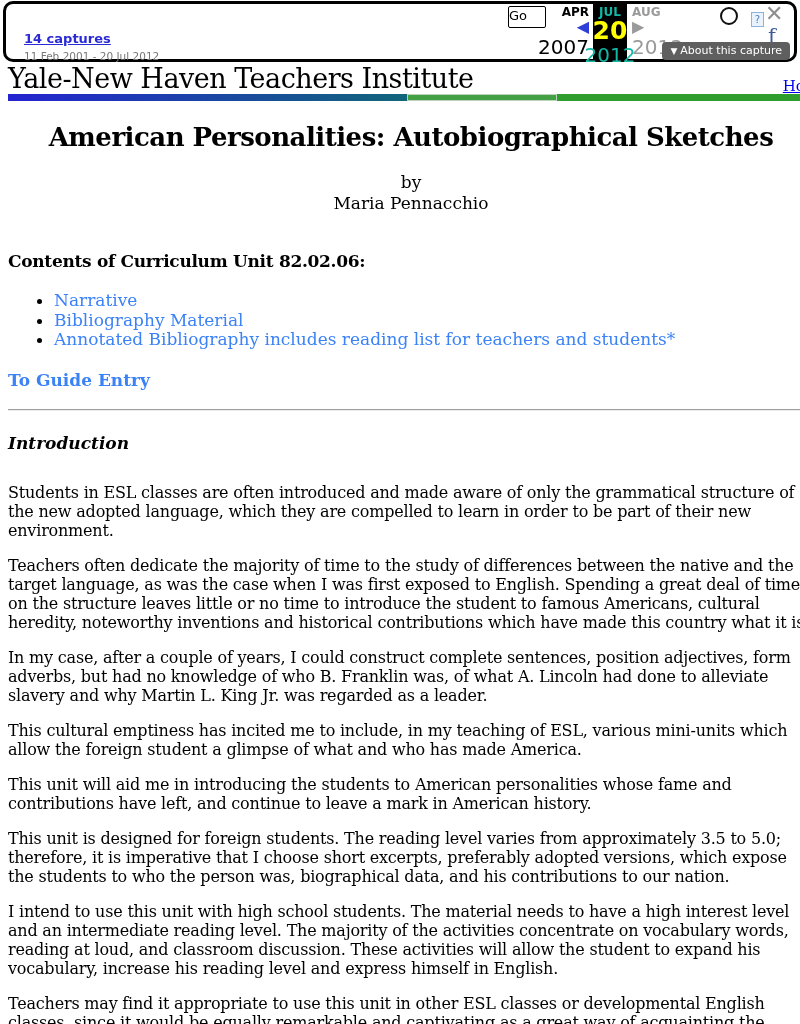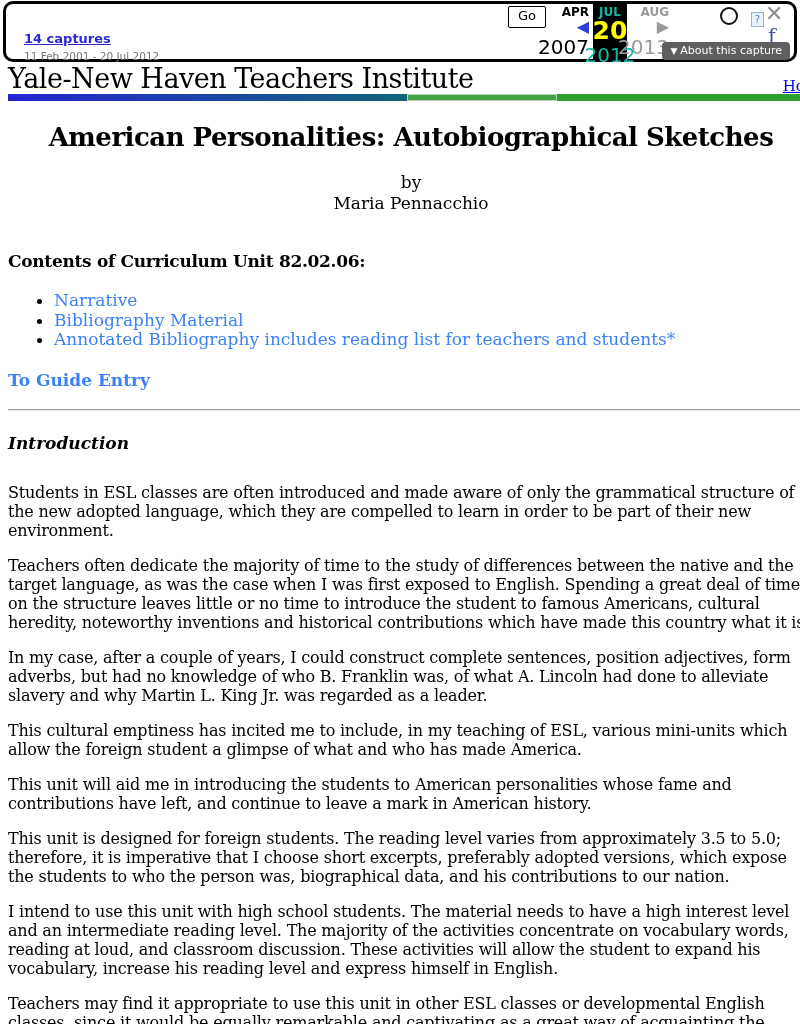--- a/index.html
+++ b/index.html
@@ -15,35 +15,35 @@
     box-sizing:border-box; font-family:"DejaVu Sans", sans-serif;
   }
   .wb-url {
     position:absolute; left:10px; top:2px; width:480px; height:17px;
     border:1px solid #000; font-family:"DejaVu Sans", sans-serif;
     font-size:12.5px; padding:0 4px; color:#111; background:#fff;
   }
   .wb-go {
     position:absolute; left:502px; top:2px; width:36px; height:20px;
     border:1px solid #000; background:#fff; font-size:13px;
-    font-family:"DejaVu Sans", sans-serif; text-align:center; line-height:18px;
+    font-family:"DejaVu Sans", sans-serif; line-height:18px;
     cursor:pointer; border-radius:2px;
   }
   .wb-captures {
     position:absolute; left:18px; top:27px; font-size:13px; font-weight:bold;
     color:#2b2bd5; text-decoration:underline; cursor:pointer;
   }
   .wb-range { position:absolute; left:18px; top:46px; font-size:10.5px; color:#777; }
 
   .wb-datenav { position:absolute; left:545px; top:0; bottom:0; display:flex; }
   .wb-col { display:flex; flex-direction:column; justify-content:space-between;
             padding:1px 0 5px 0; box-sizing:border-box; }
   .wb-col-prev { width:42px; align-items:flex-end; padding-right:4px; }
   .wb-col-cur  { width:34px; align-items:center; background:#000; color:#ffff00; }
-  .wb-col-next { width:42px; align-items:flex-end; padding-left:5px; }
+  .wb-col-next { width:42px; align-items:flex-start; padding-left:5px; }
   .wb-month { font-size:12px; font-weight:bold; }
   .wb-col-cur .wb-month, .wb-col-cur .wb-year { color:#14b8a6; }
   .wb-day { font-size:25px; font-weight:bold; line-height:24px; }
   .wb-year { font-size:20px; font-weight:normal; }
   .wb-arrow-prev { color:#2e3ed6; font-size:16px; line-height:16px; cursor:pointer; }
   .wb-arrow-next { color:#9a9a9a; font-size:16px; line-height:16px; cursor:pointer; }
   .wb-gray { color:#9a9a9a; }
 
   .wb-circle {
     position:absolute; left:714px; top:3px; width:14px; height:14px;

